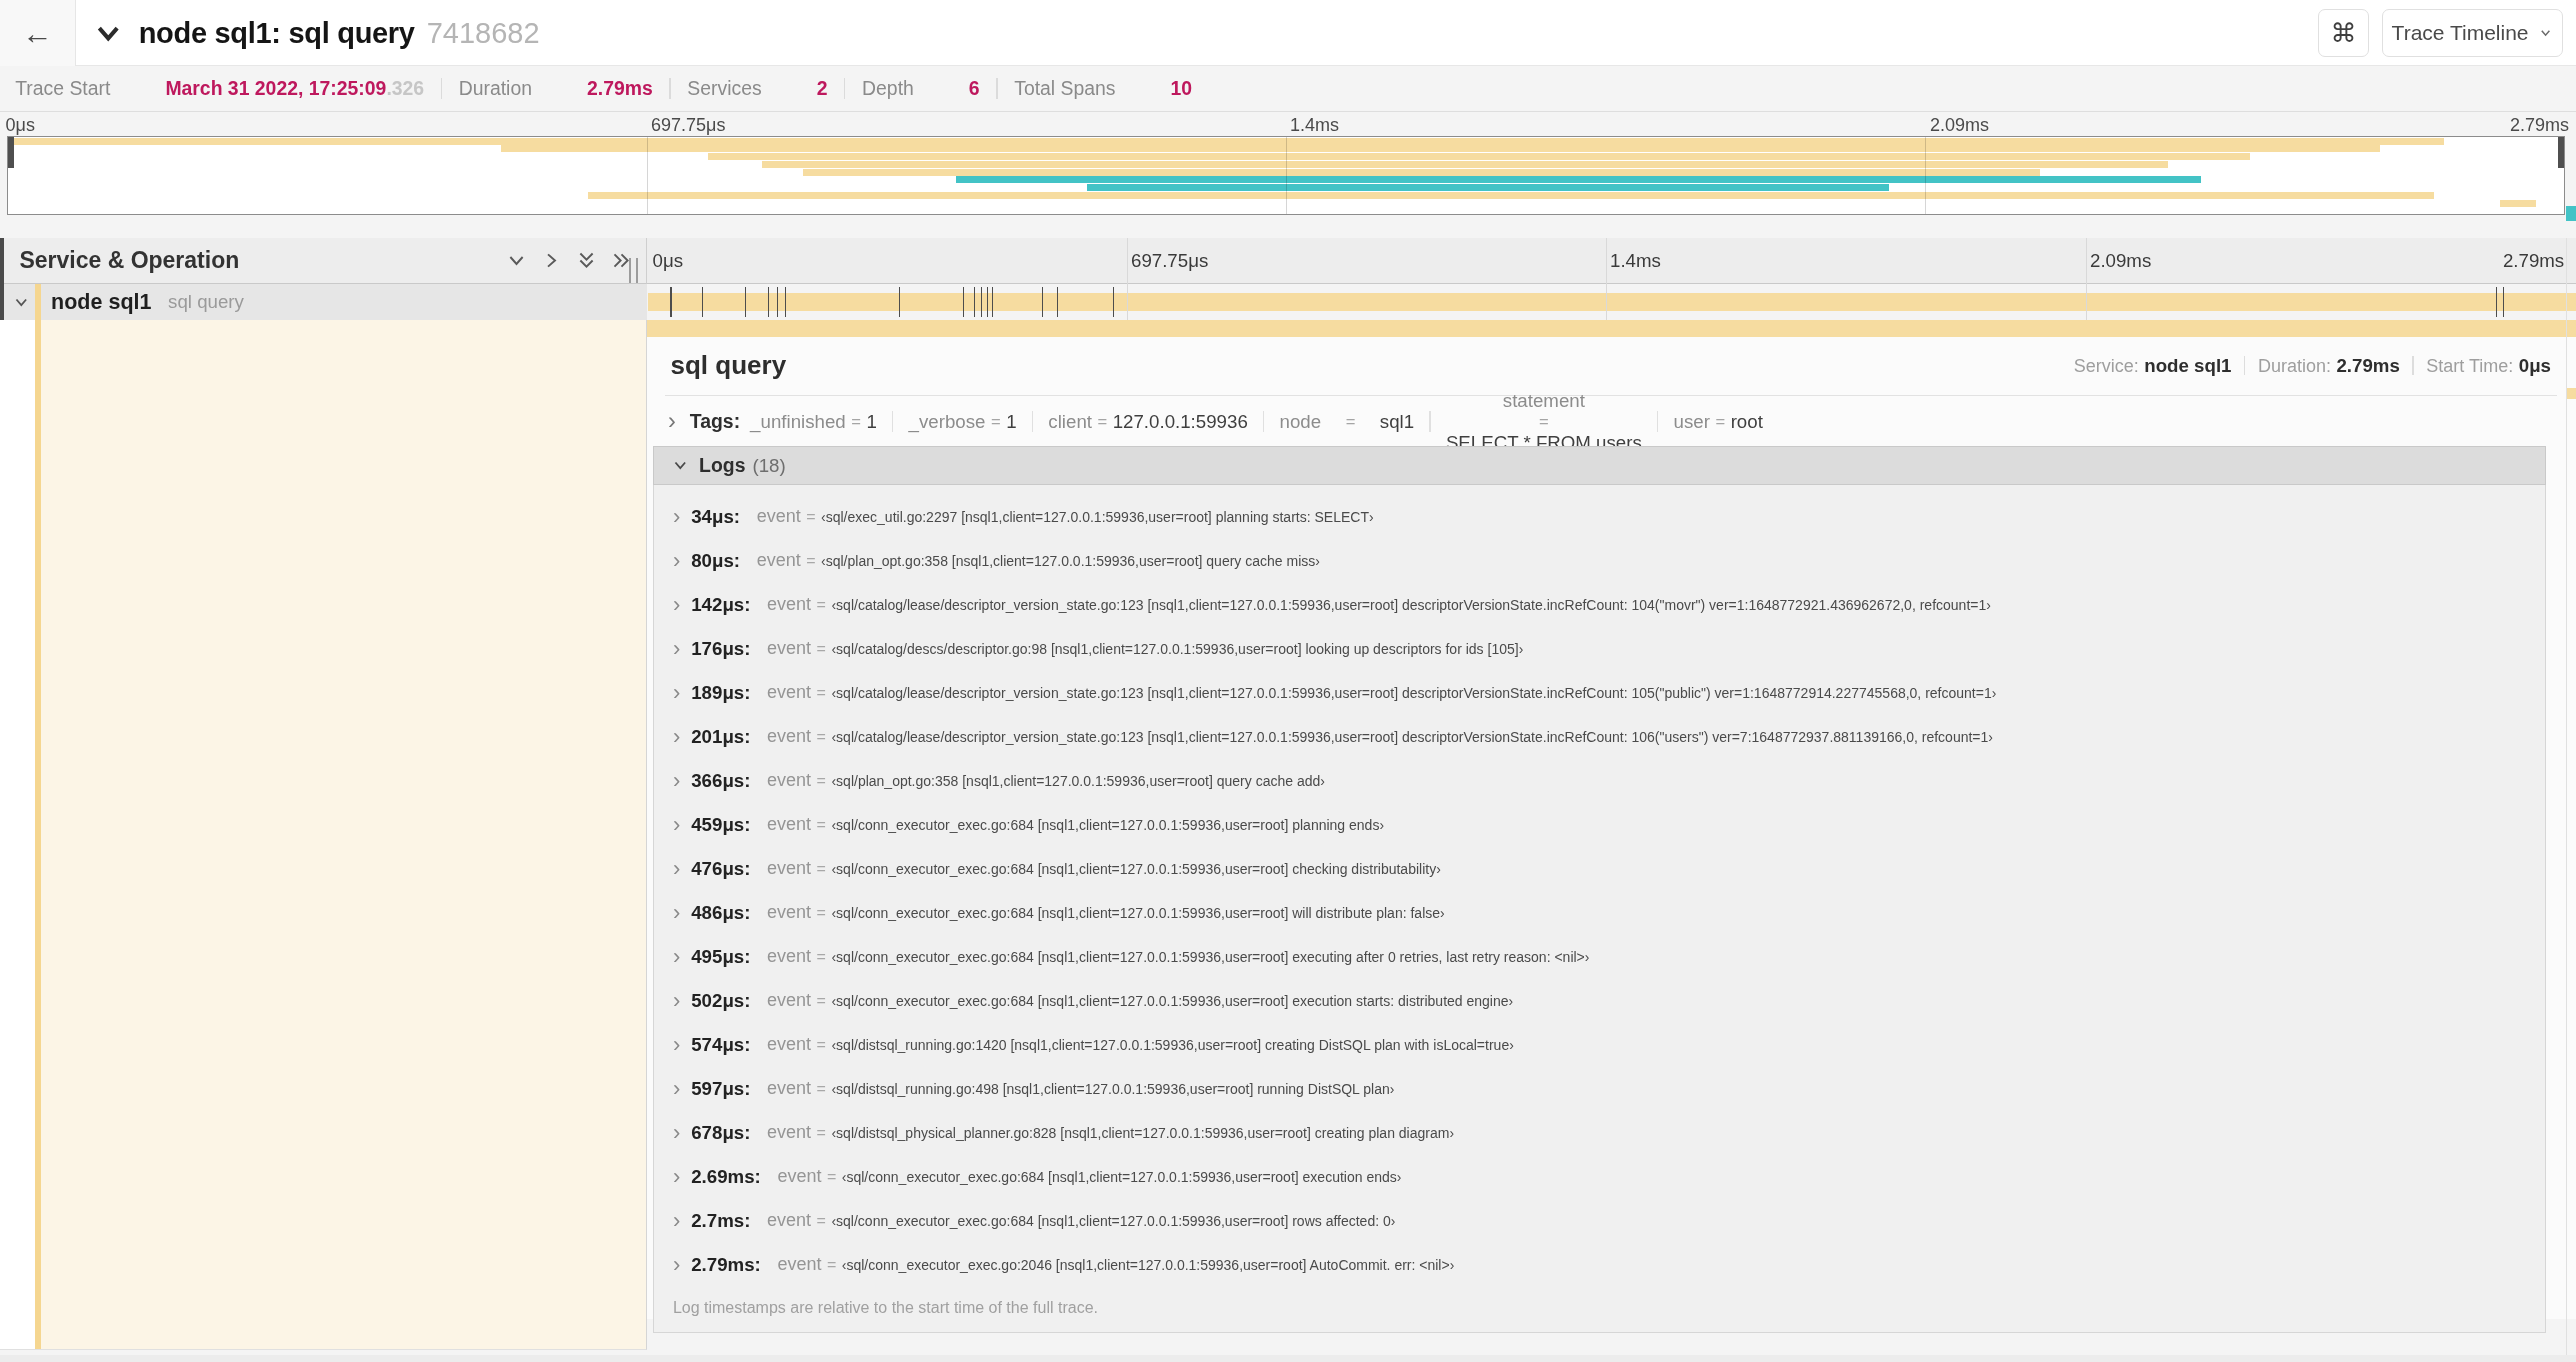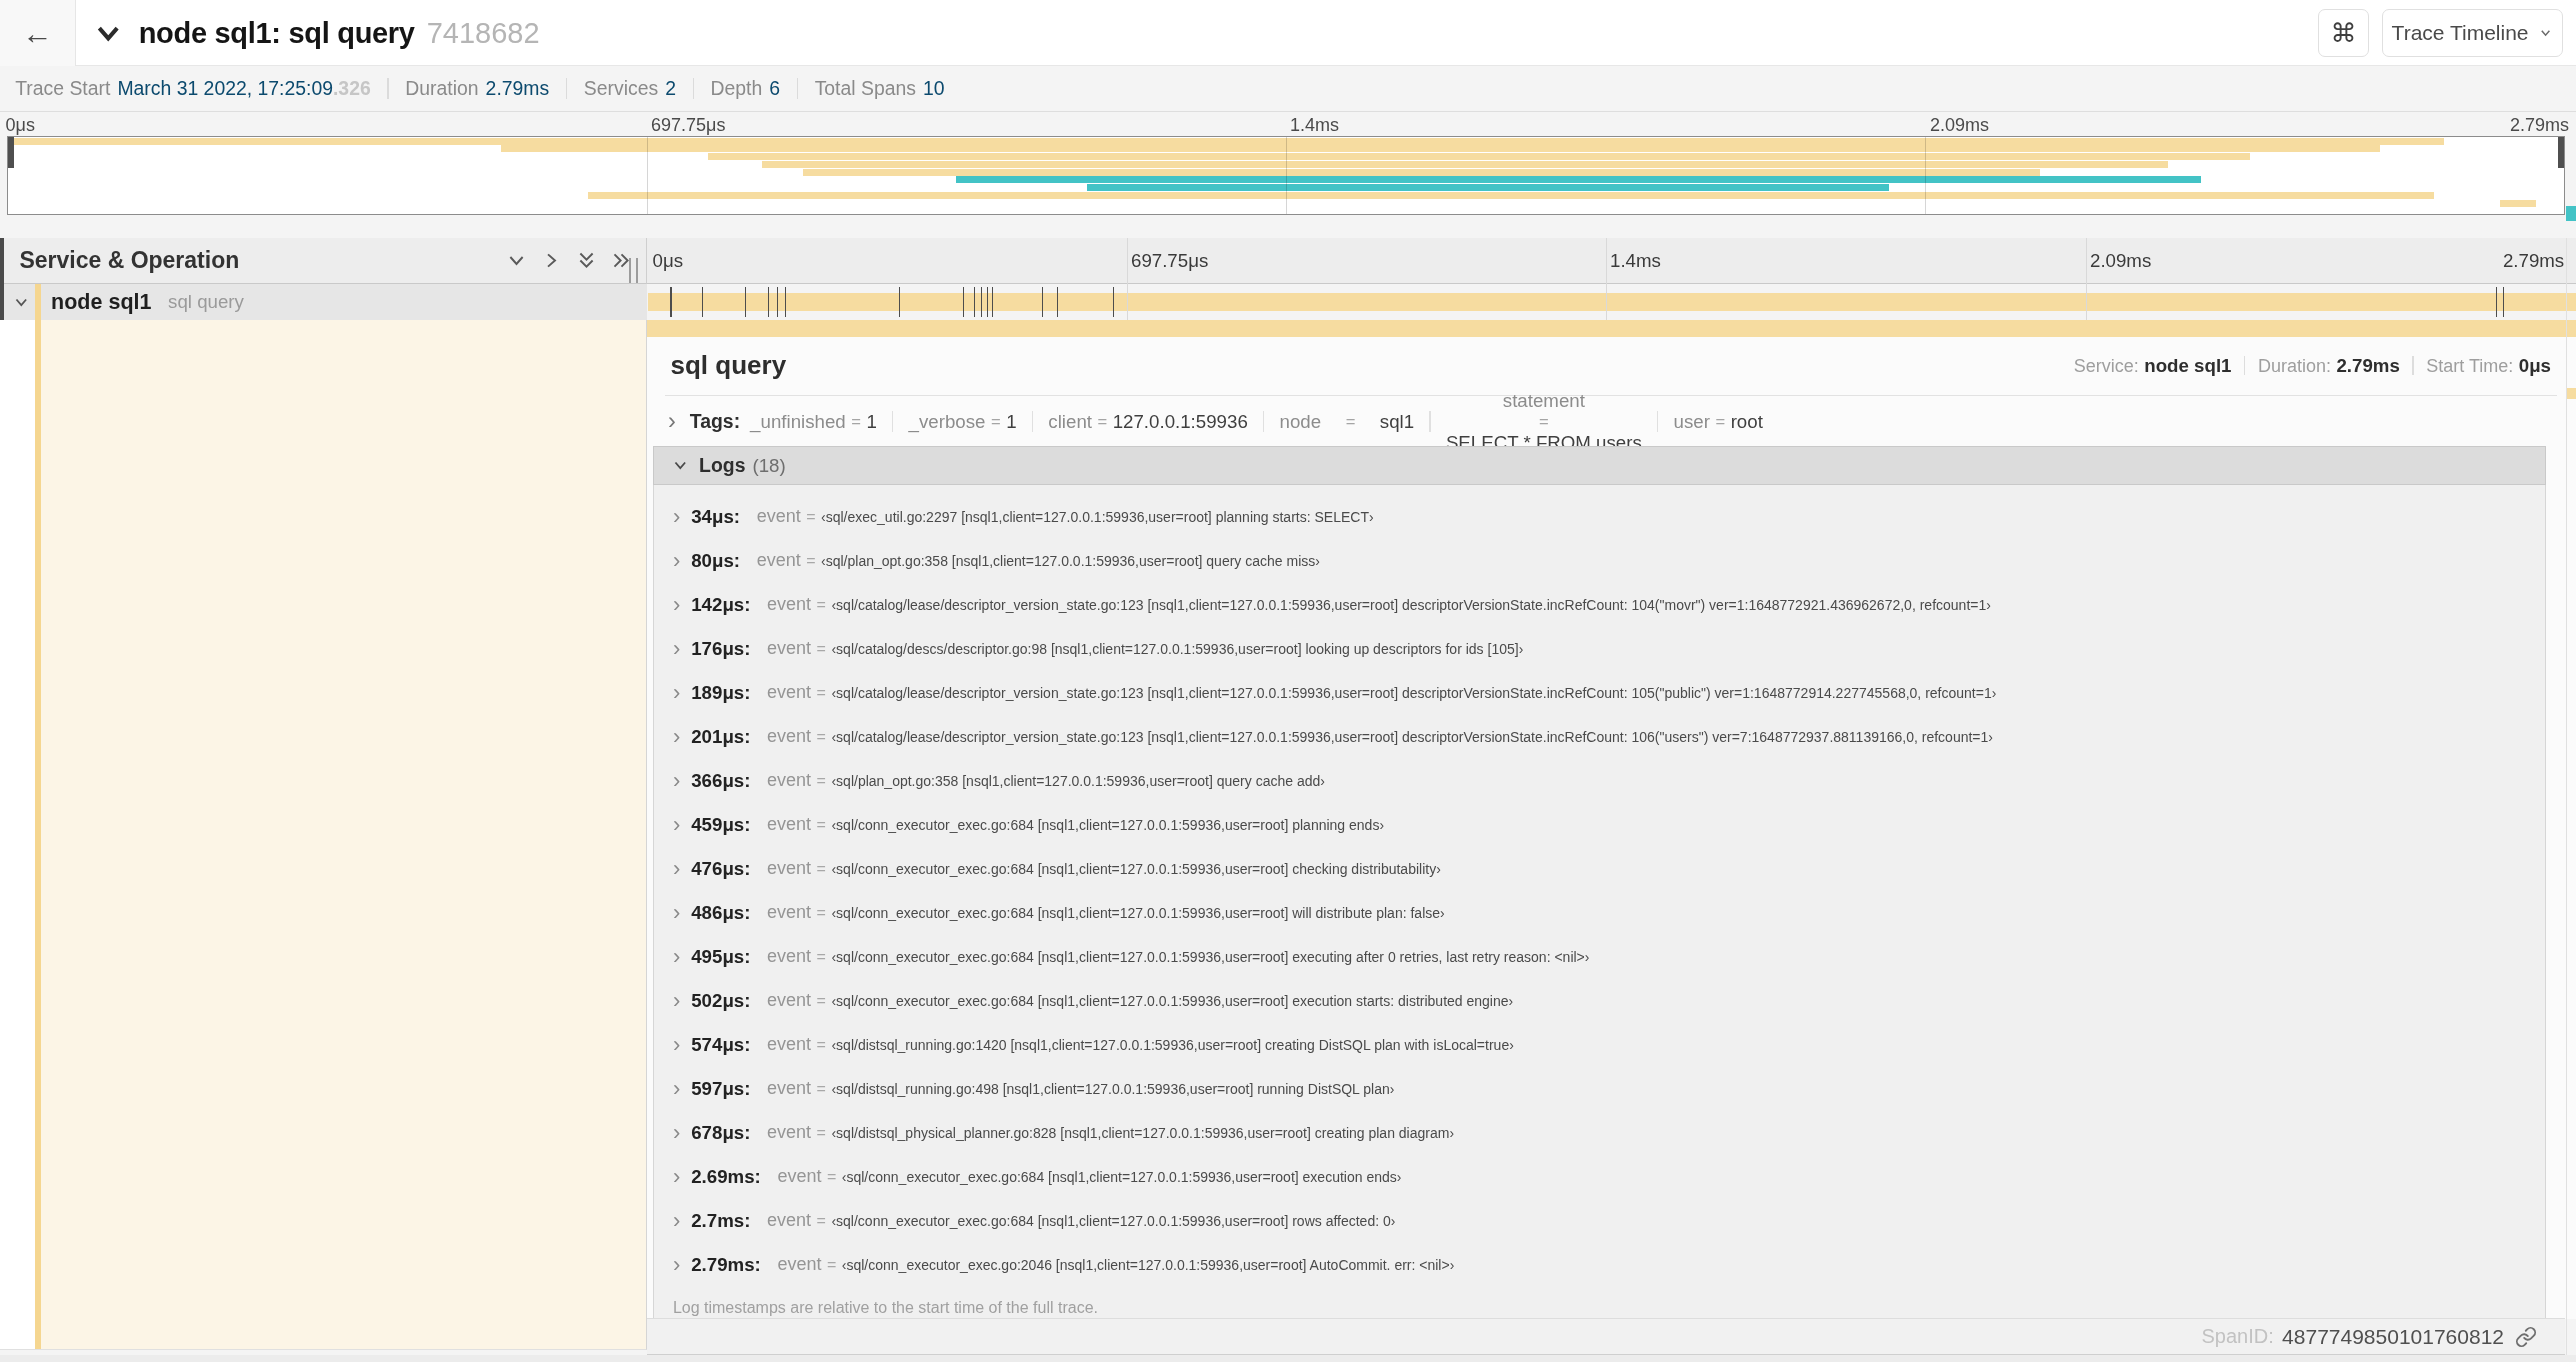--- a/index.html
+++ b/index.html
@@ -21,21 +21,21 @@
   #find-controls { width:169px; background:#F6F6F6; display:flex; align-items:center; justify-content:space-evenly; }
   .find-ctl { font-size:21px; color:#CBCBCB; line-height:1; }
   #kbd-btn { position:absolute; left:2318px; top:9px; width:51px; height:48px; border:1.4px solid #E0E0E0; border-radius:7px; background:#fff; display:flex; align-items:center; justify-content:center; font-size:26px; color:#3F3F3F; cursor:pointer; }
   #view-btn { position:absolute; left:2382px; top:9px; width:181px; height:48px; border:1.4px solid #E0E0E0; border-radius:7px; background:#fff; display:flex; align-items:center; justify-content:center; gap:9.7px; font-size:21px; color:#4A4A4A; cursor:pointer; }
   #view-btn svg { width:15.2px; height:15.2px; stroke:#6B6B6B; stroke-width:2.4; fill:none; }
 
   
   #infobar { position:absolute; left:0; top:66px; width:2576px; height:46px; background:#F4F4F4; border-bottom:0.7px solid #DEDEDE; display:flex; align-items:center; padding-left:15.2px; font-size:19.4px; }
   .info-item { display:flex; align-items:baseline; }
   .info-label { color:#8A8A8A; margin-right:7px; white-space:pre; }
-  .info-value { color:#0c4a6e; font-weight:normal; }
+  .info-value { color:#be185d; font-weight:bold;margin-left:48px; }
   .info-suffix { color:#C6C6C6; font-weight:bold; }
   .info-div { width:1.4px; height:21px; background:#DBDBDB; margin:0 16.6px; align-self:center; }
 
   
   #minimap-labels { position:absolute; left:0; top:115px; width:2576px; height:21px; font-size:18px; color:#4A4A4A; }
   .mm-label { position:absolute; top:0; white-space:nowrap; }
   #minimap-canvas { position:absolute; left:7px; top:136px; width:2558px; height:79px; background:#fff; border:1.4px solid #8C8C8C; }
   .mini-span { position:absolute; height:7px; }
   .mm-grid { position:absolute; top:0; bottom:0; width:1.4px; background:rgba(0,0,0,0.16); z-index:5; }
   .mm-handle { position:absolute; top:0; width:6.2px; height:30.5px; background:#4F4F4F; z-index:6; }
@@ -452,26 +452,18 @@
               <span class="log-key">event</span>
               <span class="log-eq">=</span>
               <span class="log-value">‹sql/conn_executor_exec.go:2046 [nsql1,client=127.0.0.1:59936,user=root] AutoCommit. err: &lt;nil&gt;›</span>
             </div>
           </div>
         <div id="logs-note">Log timestamps are relative to the start time of the full trace.</div>
       </div>
     </div>
   </div>
 
-  <div id="span-footer">
-    <span id="spanid-label">SpanID:</span>
-    <span id="spanid-value">4877749850101760812</span>
-    <svg id="spanid-link" viewBox="0 0 24 24" stroke-linecap="round" stroke-linejoin="round">
-      <path d="M10 13a5 5 0 0 0 7.54.54l3-3a5 5 0 0 0-7.07-7.07l-1.72 1.71"></path>
-      <path d="M14 11a5 5 0 0 0-7.54-.54l-3 3a5 5 0 0 0 7.07 7.07l1.71-1.71"></path>
-    </svg>
-  </div>
 
   <div id="bottom-strip"></div>
   <div id="right-strip-teal" style="background: rgb(67, 195, 198);"></div>
   <div id="right-strip-tan" style="background: rgb(246, 220, 160);"></div>
 </div>
 
 
 </body></html>

